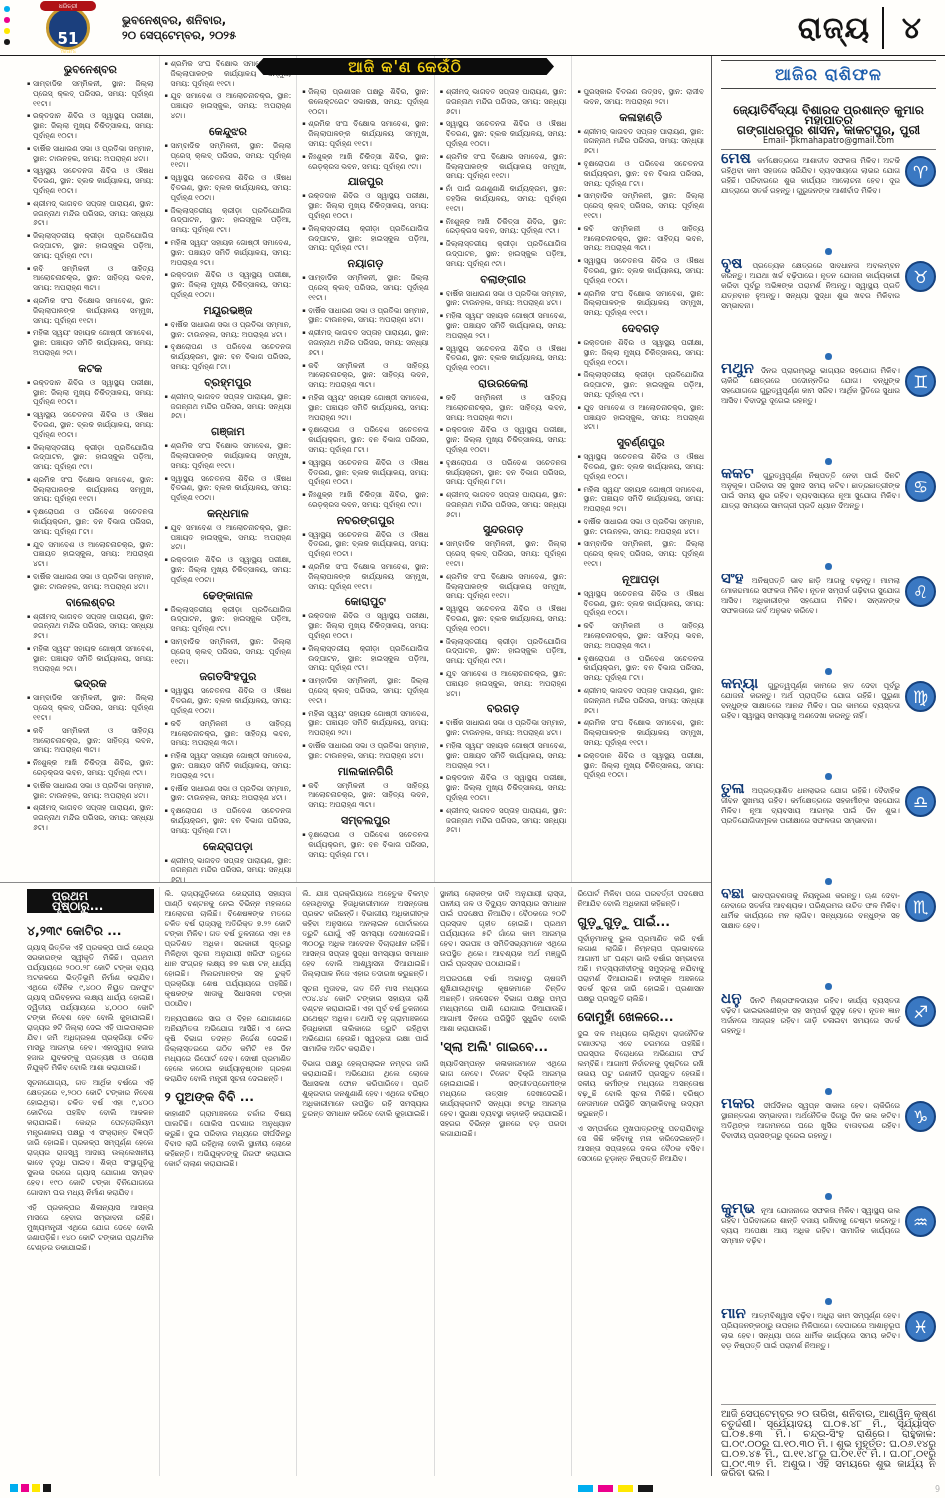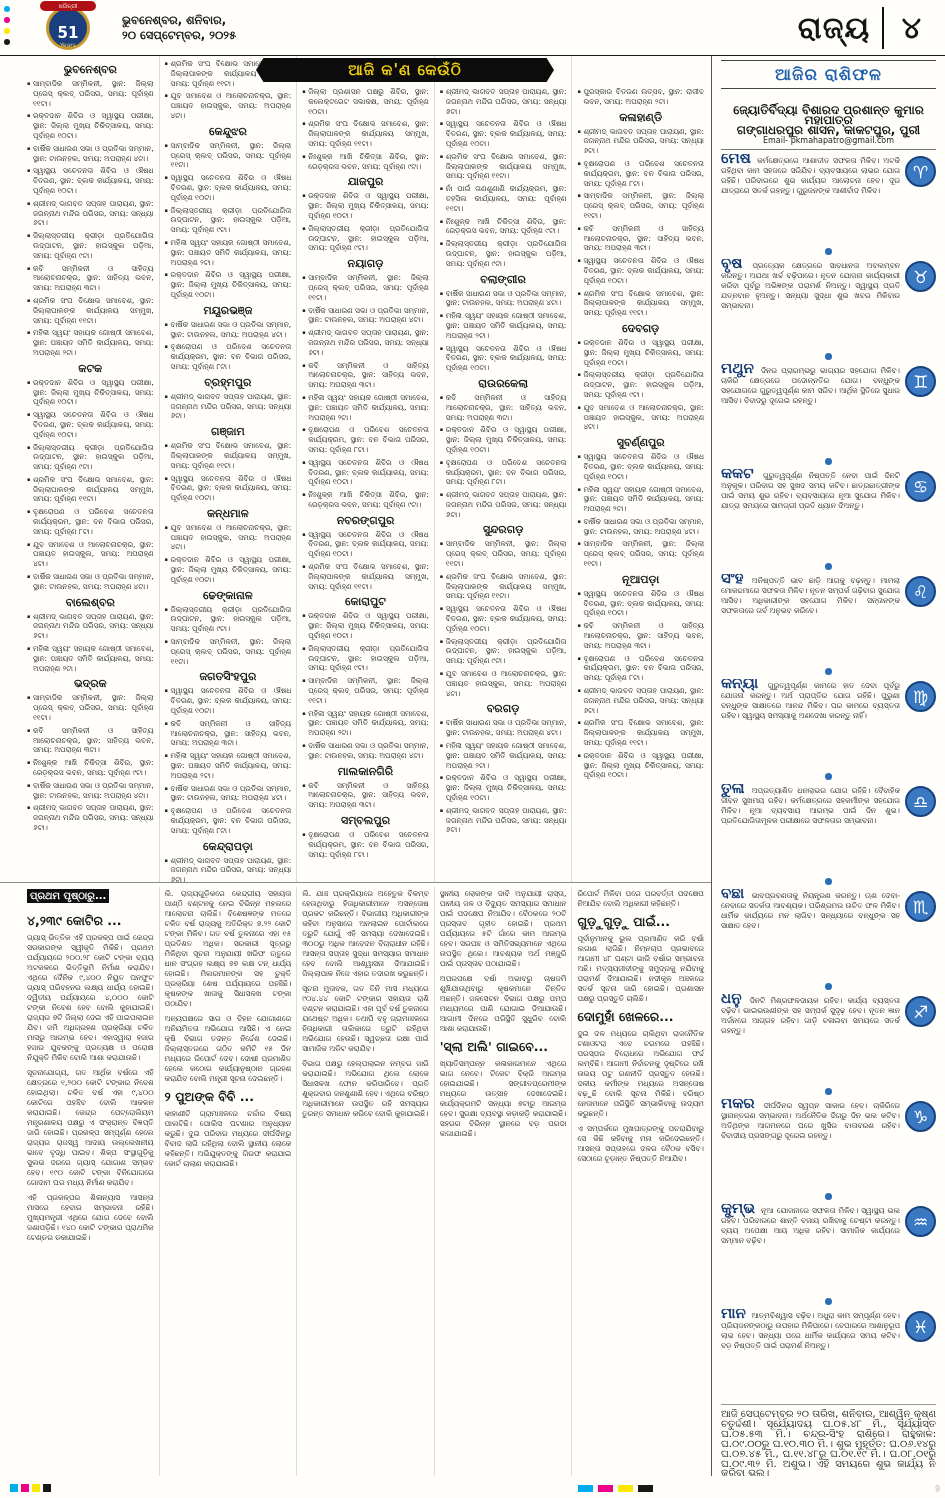--- a/index.html
+++ b/index.html
@@ -6,21 +6,21 @@
   html,body{background:#ffffff;}
   body{width:945px;height:1498px;position:relative;overflow:hidden;
        font-family:"DejaVu Sans",sans-serif;color:#141414;}
   .page{position:absolute;inset:0;background:#fffefb;}
 
   
   header{position:absolute;left:0;top:0;width:100%;height:56px;border-bottom:1.6px solid #1b1b1b;}
   .logo{position:absolute;left:30px;top:3px;width:80px;height:50px;}
   .logo-circle{position:absolute;left:16px;top:3px;width:44px;height:44px;border-radius:50%;
        background:#1b3f7d;border:3px solid #c89a2e;color:#fff;text-align:center;}
-  .logo-years{display:block;font-size:15px;font-weight:bold;margin-top:17px;line-height:15px;}
+  .logo-years{display:block;font-size:15px;font-weight:bold;margin-top:23px;line-height:15px;}
   .logo-years-label{display:block;font-size:6px;color:#ffd75e;line-height:7px;}
   .logo-ribbon{position:absolute;left:10px;top:-2px;width:56px;height:10px;background:#b01116;
        border-radius:5px;color:#fff;font-size:6px;line-height:10px;text-align:center;z-index:2;}
   .dateline{position:absolute;left:122px;top:13px;font-size:11.5px;font-weight:bold;line-height:14.5px;}
   .section-box{position:absolute;right:18px;top:5px;display:flex;align-items:center;gap:12px;height:46px;}
   .section-name{font-size:30px;font-weight:bold;letter-spacing:1px;}
   .section-divider{width:1.6px;height:42px;background:#111;}
   .page-number{font-size:30px;font-weight:bold;padding:0 6px;}
 
   
@@ -32,41 +32,41 @@
   .marks-bc i{width:15px;height:7px;display:block;}
   .c-c{background:#00aeef}.c-m{background:#ec008c}.c-y{background:#ffe800}.c-k{background:#181818}
   .corner-mark{position:absolute;right:5px;bottom:4px;font-size:8px;color:#b5b5b5;}
 
   
   .main{position:absolute;top:56px;left:0;right:0;bottom:22px;display:flex;}
   .left{width:712px;position:relative;border-right:1.2px solid #555;}
 
   
   .listings{position:relative;height:826px;overflow:hidden;padding:0 2px 0 22px;}
-  .banner{position:absolute;left:256px;top:2px;width:298px;height:24px;background:#0c0c0c;
+  .banner{position:absolute;left:256px;top:2px;width:298px;height:17px;background:#0c0c0c;
       color:#f3cf13;font-size:15px;font-weight:bold;display:flex;align-items:center;justify-content:center;
       letter-spacing:1px;z-index:3;clip-path:polygon(2.5% 0,97.5% 0,100% 50%,97.5% 100%,2.5% 100%,0 50%);}
   .listing-cols{display:flex;height:100%;}
   .lcol{flex:1;padding:3px 5px;border-left:1px solid #dcdcdc;overflow:hidden;
       font-size:7.4px;line-height:9.8px;text-align:justify;}
   .lcol:first-child{border-left:none;}
   .lcol.pad-top{padding-top:31px;}
   .city{font-weight:bold;font-size:11px;line-height:13px;text-align:center;margin:4px 0 3px;}
   .li{margin-bottom:3px;position:relative;padding-left:6px;}
   .li::before{content:"▪";position:absolute;left:0;top:0;font-size:5px;color:#222;}
 
   
   .continuation{position:absolute;left:0;top:826px;right:0;bottom:0;border-top:1px solid #8a8a8a;
       padding:4px 2px 0 22px;overflow:hidden;}
   .cont-cols{display:flex;height:100%;}
   .ccol{flex:1;padding:2px 5px;border-left:1px solid #dcdcdc;overflow:hidden;
       font-size:7.5px;line-height:10px;text-align:justify;}
   .ccol:first-child{border-left:none;}
-  .ptab{display:inline-block;background:#101010;color:#fff;font-weight:bold;font-size:10px;
-      padding:2px 3px;margin:0 0 6px;}
+  .ptab{display:inline-block;background:#101010;color:#fff;font-weight:bold;font-size:12px;
+      padding:2px 25px;margin:0 0 6px;}
   .chl{font-weight:bold;font-size:12.5px;line-height:15px;margin:4px 0 5px;text-align:left;}
   .cp{margin-bottom:5px;}
 
   
   .sidebar{flex:1;padding:4px 9px 0 9px;overflow:hidden;}
   .h-title{color:#1f5fae;font-weight:bold;font-size:16.5px;text-align:center;
       border-top:1.2px solid #444;border-bottom:1.2px solid #444;padding:4px 0;margin-bottom:16px;letter-spacing:1px;}
   .h-credit{font-size:12px;text-align:center;line-height:10px;font-weight:bold;}
   .h-email{font-size:8px;text-align:center;line-height:10px;color:#222;margin:1px 0 3px;}
   .h-rule{border-bottom:1px solid #777;margin-bottom:4px;}

